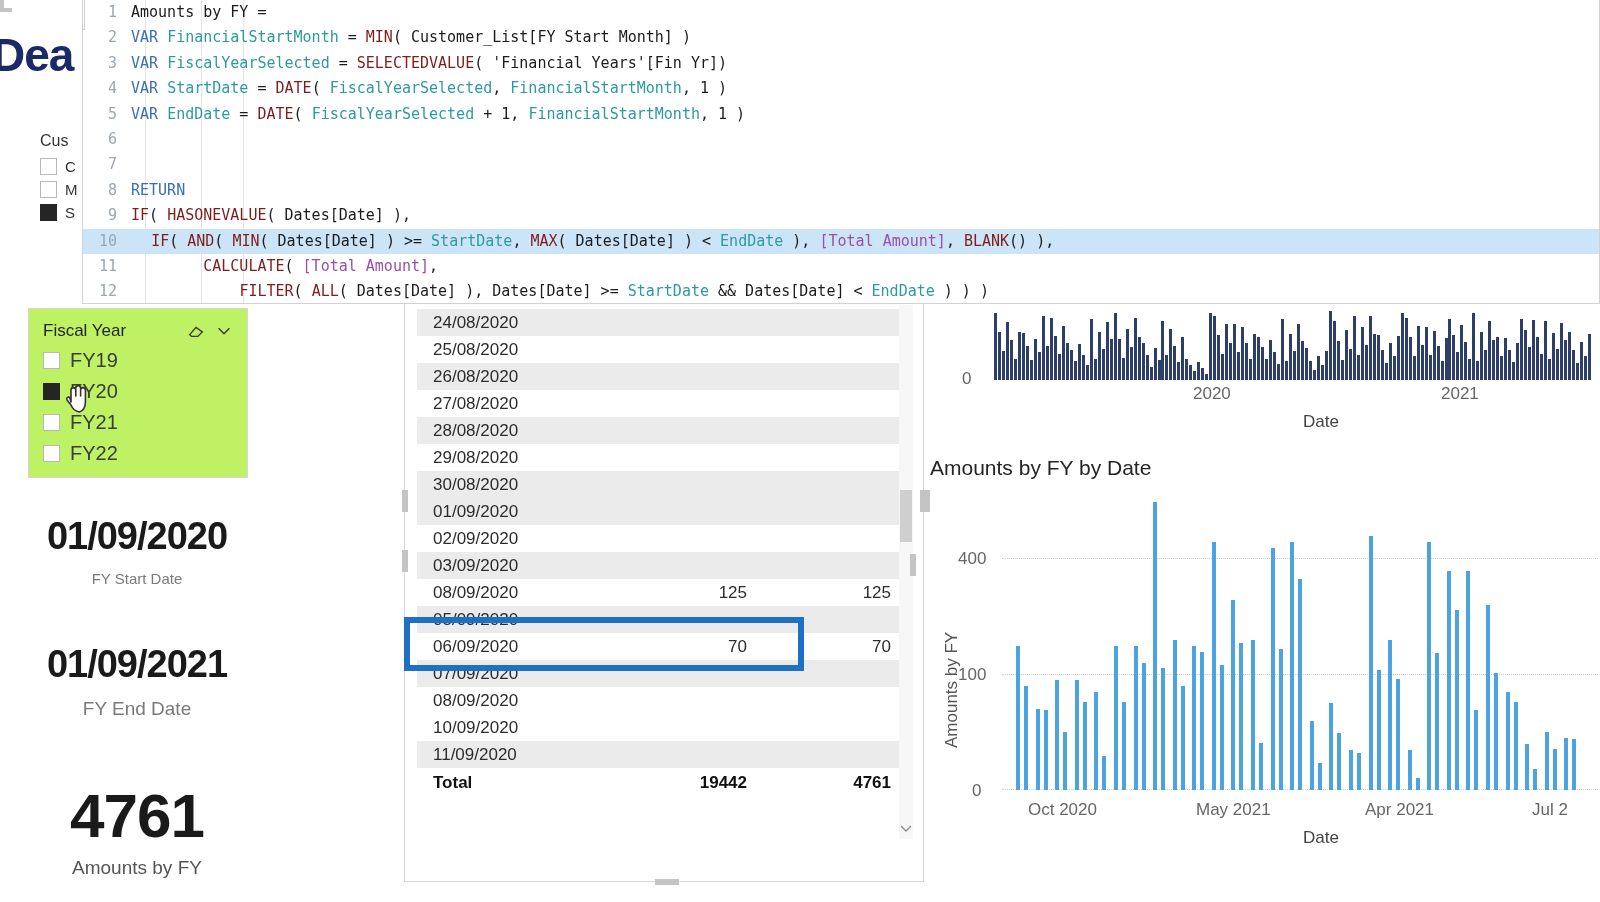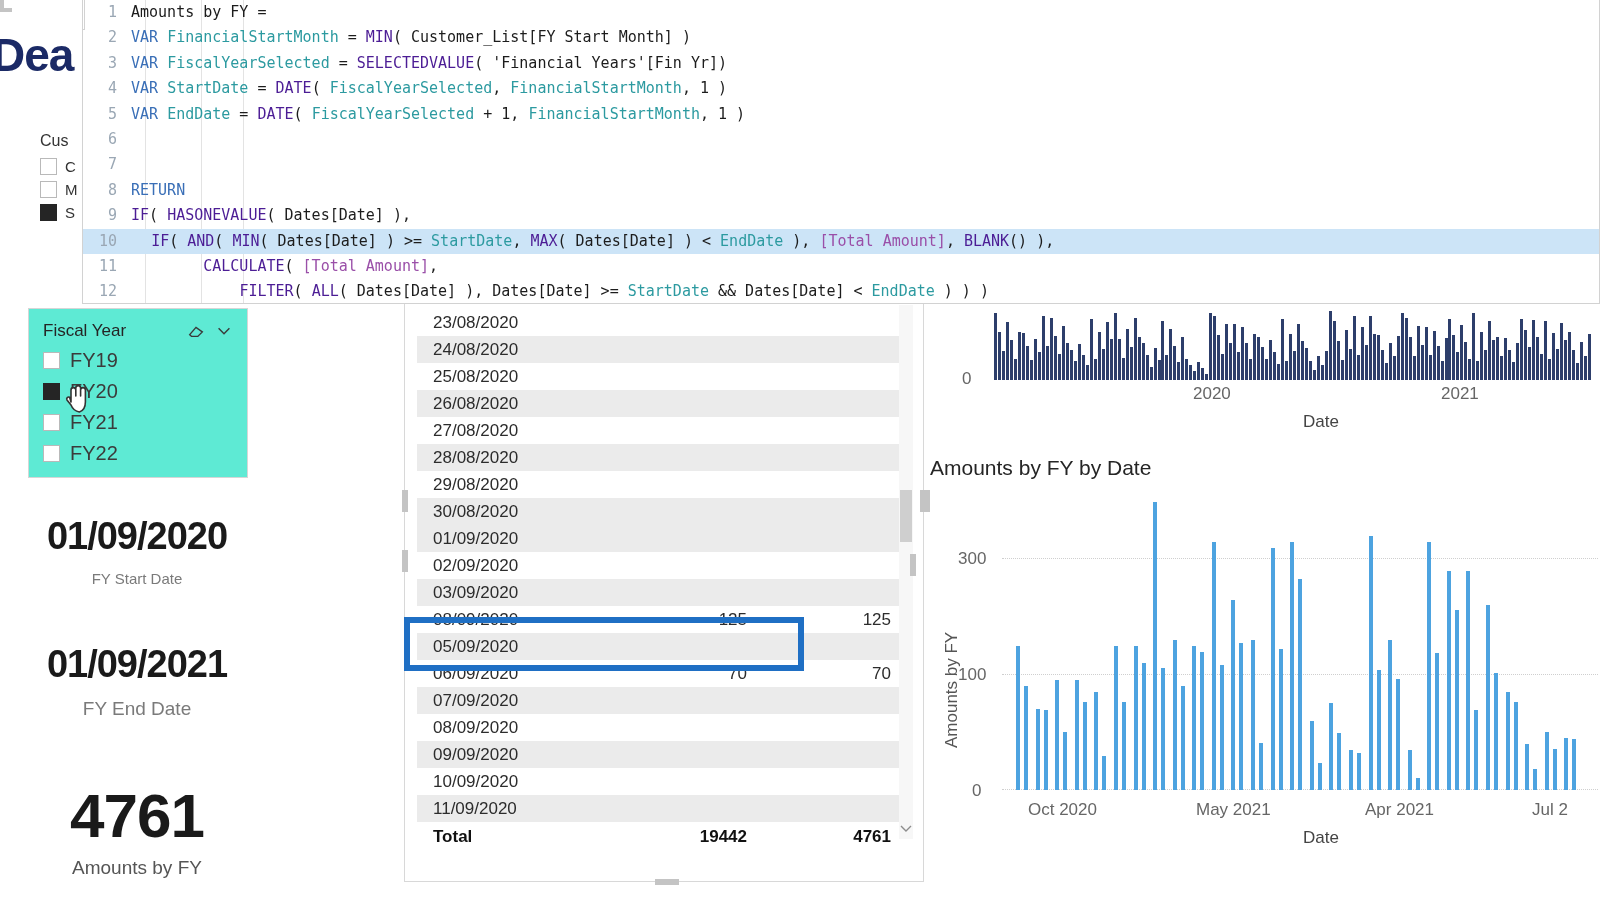--- a/index.html
+++ b/index.html
@@ -25,21 +25,21 @@
   .cust-slicer { position:absolute; left:40px; top:132px; width:140px; }
   .cust-slicer .sl-title { font-size:16px; color:#333; margin-bottom:8px; }
   .cust-row { display:flex; align-items:center; gap:8px; margin-bottom:6px; }
   .cbox { width:17px; height:17px; border:1.5px solid #b9b9b9; background:#fff; flex:none; }
   .cbox.checked { background:#252525; border-color:#252525; }
   .cust-row .cl { font-size:15px; color:#333; white-space:nowrap; }
 
   
   .fy-slicer {
     position:absolute; left:28px; top:308px; width:220px; height:170px;
-    border:1px solid #d6d6d6; background:#5eead4; padding:12px 14px;
+    border:1px solid #d6d6d6; background:#bef264; padding:12px 14px;
   }
   .fy-head { display:flex; align-items:center; justify-content:space-between; margin-bottom:8px; }
   .fy-title { font-size:17px; color:#252525; }
   .fy-icons { display:flex; align-items:center; gap:10px; }
   .ic { width:18px; height:18px; display:block; }
   .fy-row { display:flex; align-items:center; gap:10px; margin-bottom:8px; }
   .fy-row .fl { font-size:20px; color:#3b3b3b; }
 
   
   .cursor-hand { position:absolute; left:62px; top:382px; width:30px; height:34px; pointer-events:none; }
@@ -131,21 +131,21 @@
   }
   .ln {
     position:relative; height:25.4px; padding-left:48px;
   }
   .ln .num {
     position:absolute; left:0; width:34px; text-align:right;
     color:#9aa7b4; font-size:15px;
   }
   .ln.sel { background:#cce4f7;padding-left:32px; }
   .kw   { color:#3a6fb7; }       
-  .fn   { color:#4c1d95; }       
+  .fn   { color:#7f1d1d; }       
   .var  { color:#2c9aa0; }       
   .meas { color:#9a4fa8; }       
   .pln  { color:#1c1c1c; }
   .guide { position:absolute; top:0; bottom:0; width:1px; background:#e3e3e3; }
 </style>
 </head>
 <body>
 
 <div id="root">
 
@@ -217,25 +217,20 @@
       <div class="val">01/09/2021</div>
       <div class="lab">FY End Date</div>
     </div>
     <div class="card" id="card-total">
       <div class="val">4761</div>
       <div class="lab">Amounts by FY</div>
     </div>
 
     <div class="table-visual">
       <div class="tbl-body tbl" id="table-rows">
-          <div class="trow">
-            <span class="c-date">23/08/2020</span>
-            <span class="c-n1"></span>
-            <span class="c-n2"></span>
-          </div>
           <div class="trow alt">
             <span class="c-date">24/08/2020</span>
             <span class="c-n1"></span>
             <span class="c-n2"></span>
           </div>
           <div class="trow">
             <span class="c-date">25/08/2020</span>
             <span class="c-n1"></span>
             <span class="c-n2"></span>
           </div>
@@ -294,25 +289,20 @@
             <span class="c-n1">70</span>
             <span class="c-n2">70</span>
           </div>
           <div class="trow alt">
             <span class="c-date">07/09/2020</span>
             <span class="c-n1"></span>
             <span class="c-n2"></span>
           </div>
           <div class="trow">
             <span class="c-date">08/09/2020</span>
-            <span class="c-n1"></span>
-            <span class="c-n2"></span>
-          </div>
-          <div class="trow alt">
-            <span class="c-date">09/09/2020</span>
             <span class="c-n1"></span>
             <span class="c-n2"></span>
           </div>
           <div class="trow">
             <span class="c-date">10/09/2020</span>
             <span class="c-n1"></span>
             <span class="c-n2"></span>
           </div>
           <div class="trow alt">
             <span class="c-date">11/09/2020</span>
@@ -570,21 +560,21 @@
             <div class="bar" style="left: 531.241px; width: 4px; height: 20.5662px; background: rgb(77, 163, 224);"></div>
             <div class="bar" style="left: 542.828px; width: 4px; height: 57.6923px; background: rgb(77, 163, 224);"></div>
             <div class="bar" style="left: 550.828px; width: 4px; height: 41.0769px; background: rgb(77, 163, 224);"></div>
             <div class="bar" style="left: 562.414px; width: 4px; height: 51.9231px; background: rgb(77, 163, 224);"></div>
             <div class="bar" style="left: 570.414px; width: 4px; height: 50.8015px; background: rgb(77, 163, 224);"></div>
           </div>
       </div>
 
       <span class="tick" style="left:44px; top:333px;">0</span>
       <span class="tick" style="left:30px; top:217px;">100</span>
-      <span class="tick" style="left:30px; top:101px;">300</span>
+      <span class="tick" style="left:30px; top:101px;">400</span>
 
       <span class="tick" style="left:100px; top:352px;">Oct 2020</span>
       <span class="tick" style="left:268px; top:352px;">May 2021</span>
       <span class="tick" style="left:437px; top:352px;">Apr 2021</span>
       <span class="tick" style="left:604px; top:352px;">Jul 2</span>
 
       <span class="axis-title" style="left:375px; top:380px;">Date</span>
 
       <div class="ch-handle" style="left:-4px; top:42px;"></div>
       <div class="ch-handle" style="left:-18px; top:106px;"></div>

